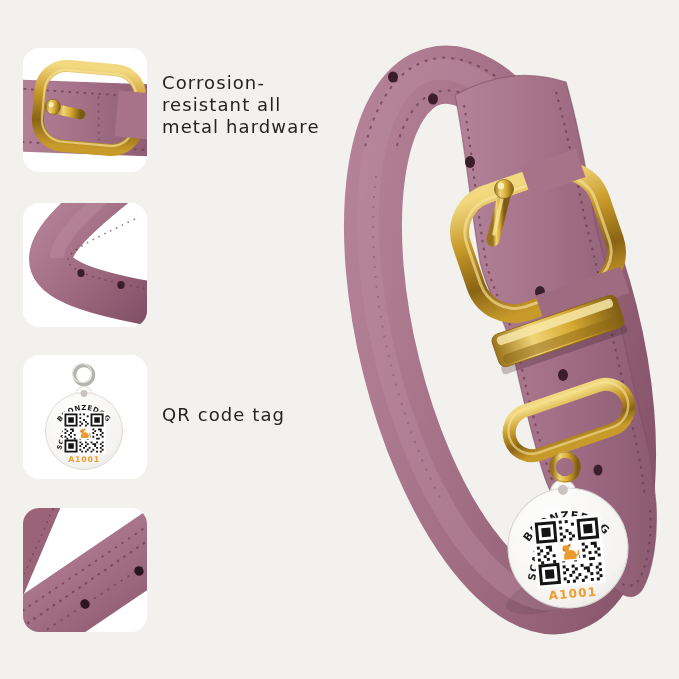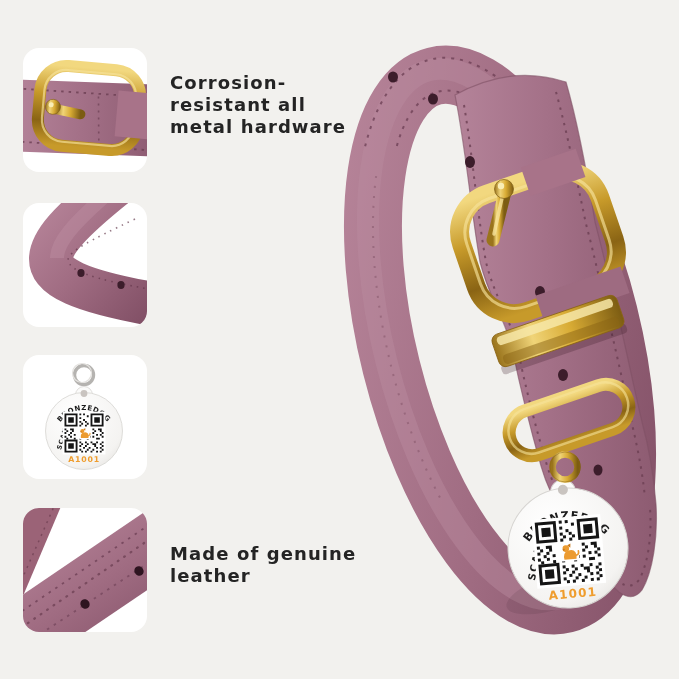--- a/index.html
+++ b/index.html
@@ -11,23 +11,23 @@
   .card{
     position:absolute;left:23px;width:124px;height:124px;
     background:#ffffff;border-radius:16px;overflow:hidden;
   }
   .card svg{display:block;width:124px;height:124px;}
   #card-1{top:48px}
   #card-2{top:203px}
   #card-3{top:355px}
   #card-4{top:508px}
   .feature-label{
-    position:absolute;left:170px;width:190px;
+    position:absolute;left:162px;width:190px;
     color:#242424;font-size:18px;line-height:22px;letter-spacing:1.1px;
-    white-space:pre-line;font-weight:700;
+    white-space:pre-line;font-weight:400;
   }
   #label-1{top:72px}
   #label-2{top:242px}
   #label-3{top:404px}
   #label-4{top:543px}
   #collar-photo{position:absolute;left:0;top:0;}
   .qr-brand{font-size:11.2px;font-weight:bold;fill:#1c1c1c;letter-spacing:1.1px;}
   .qr-scan{font-size:10px;font-weight:bold;fill:#1c1c1c;letter-spacing:1.6px;}
   .qr-code-txt{font-size:12px;font-weight:bold;fill:#ef9d2e;letter-spacing:1.2px;}
   .qr-brand-sm{font-size:7px;font-weight:bold;fill:#1c1c1c;letter-spacing:.6px;}
@@ -261,16 +261,15 @@
         <path d="M -16,148 L 148,40" stroke="#6b3e53" stroke-opacity=".6" stroke-width="1.8" stroke-dasharray="2.5 5.5" fill="none"></path>
         <ellipse cx="116" cy="63" rx="4.5" ry="5" fill="#2e1420" transform="rotate(-35 116 63)"></ellipse>
         <ellipse cx="62" cy="96" rx="4.5" ry="5" fill="#2e1420" transform="rotate(-35 62 96)"></ellipse>
       </g>
     </svg>
   </div>
 
   <div class="feature-label" id="label-1">Corrosion-
 resistant all
 metal hardware</div>
-  <div class="feature-label" id="label-4">Made of genuine
-leather</div>
+  <div class="feature-label" id="label-3">QR code tag</div>
 
 </div>
 
 </body></html>

